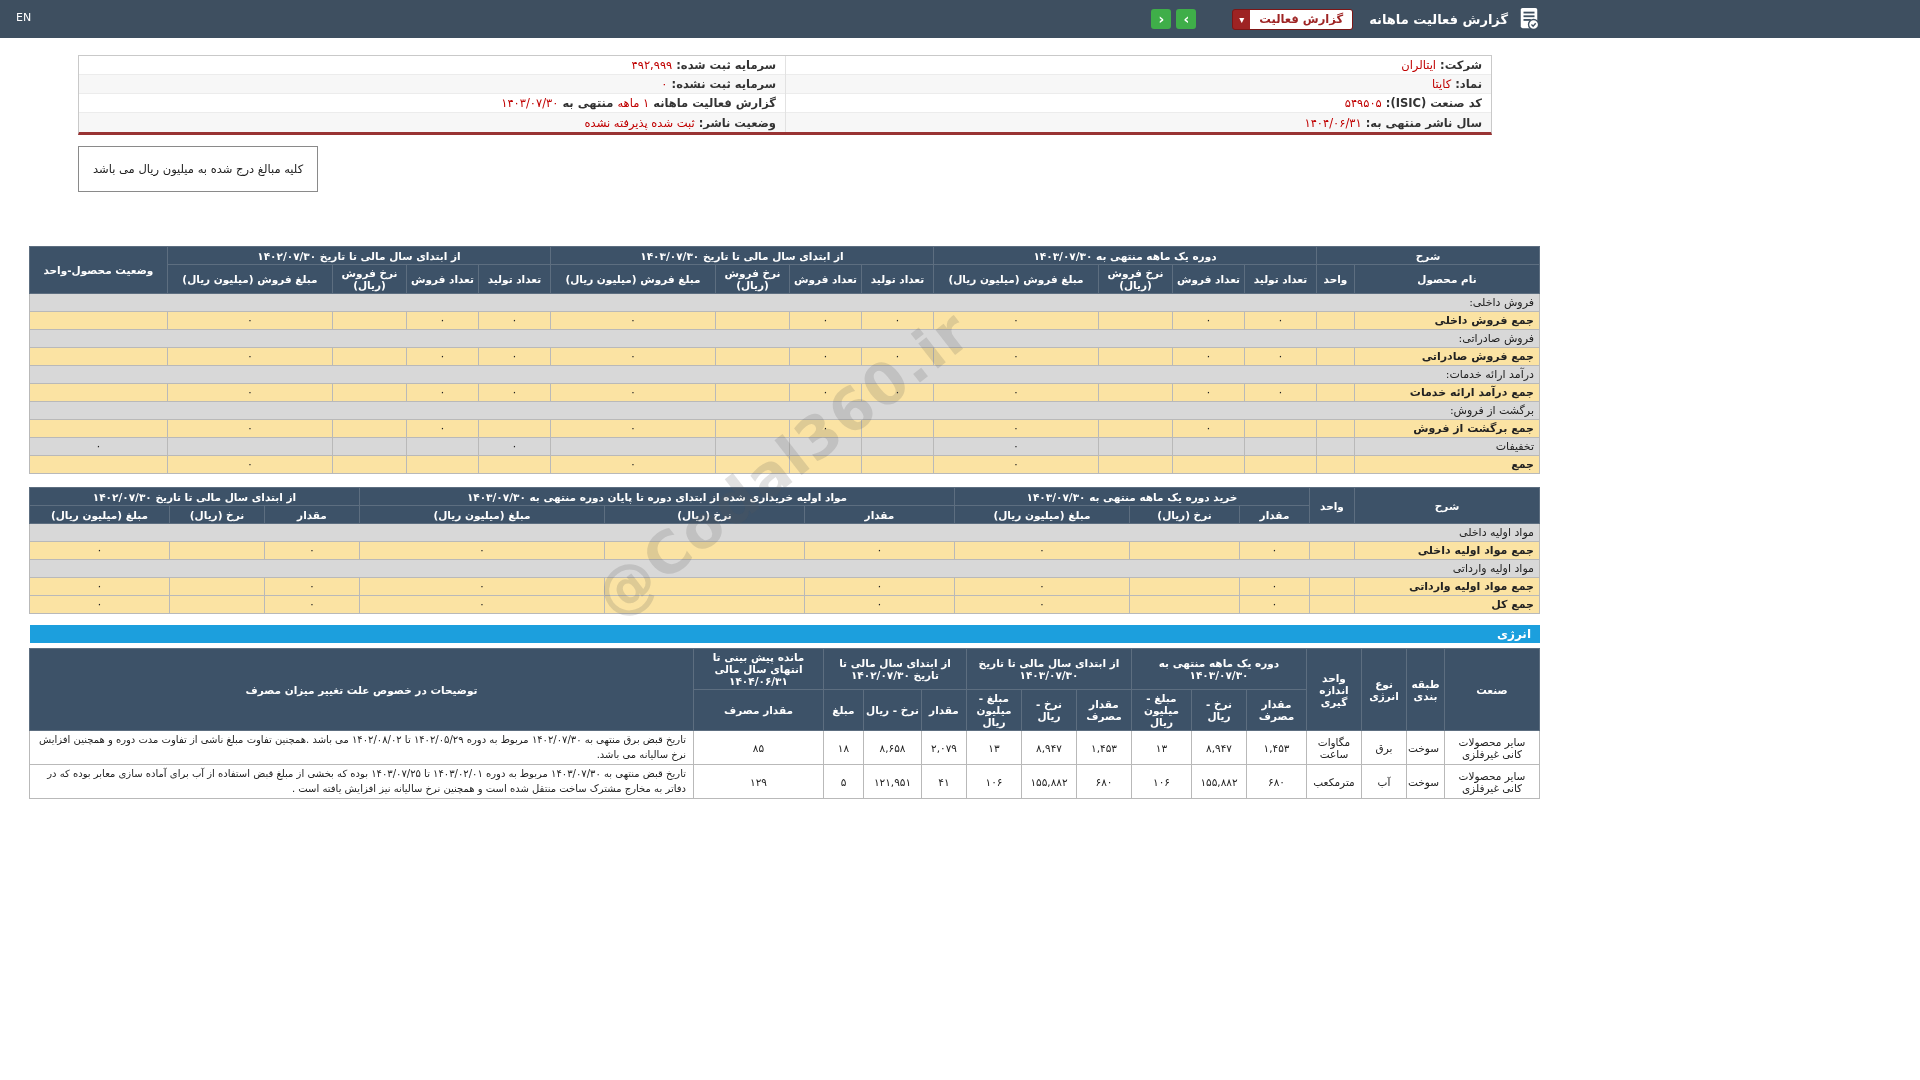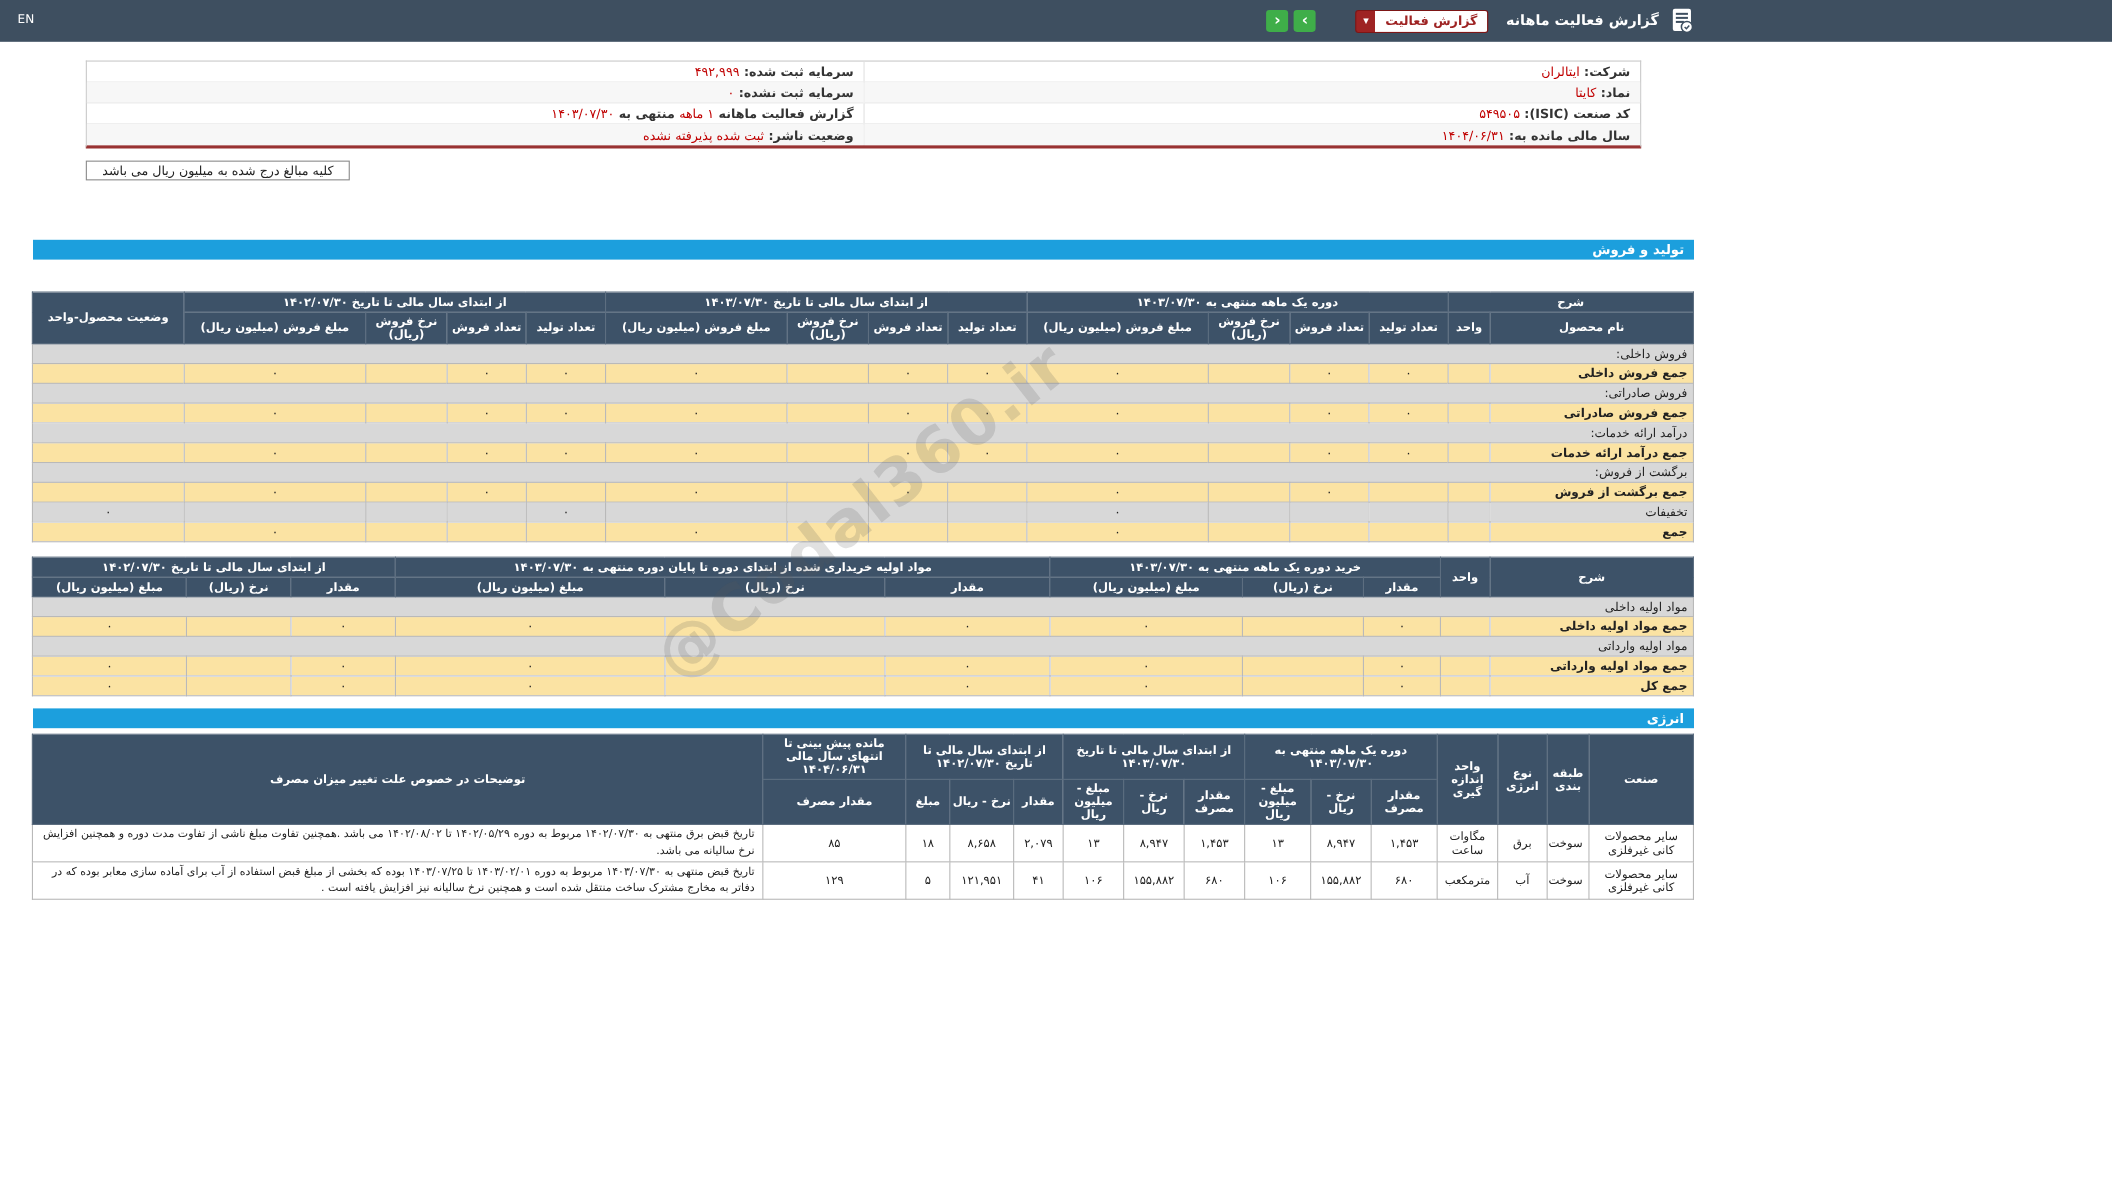--- a/index.html
+++ b/index.html
@@ -27,21 +27,21 @@
   .info-col{display:flex;flex-direction:column}
   .info-col:first-child{border-left:1px solid #e2e2e2}
   .info-row{height:19px;display:flex;align-items:center;padding:0 9px;border-bottom:1px solid #ececec;gap:4px;white-space:nowrap}
   .info-row:last-child{border-bottom:none}
   .info-row:nth-child(even){background:#f7f7f7}
   .info-row .lbl{font-weight:bold;font-size:11.5px;color:#333}
   .info-row .val{color:#c00000;font-size:11.5px}
   .signed-banner{height:19px;background:#b5dcaa;display:flex;align-items:center;justify-content:center;gap:6px;font-size:11.5px;color:#223c22}
   .info-icon{width:13px;height:13px;border-radius:50%;background:#2e9e38;color:#fff;font-size:9px;font-weight:bold;font-style:italic;display:flex;align-items:center;justify-content:center;flex:0 0 auto}
   .info-icon::before{content:"i"}
-  .currency-note{width:max-content;margin:11px auto 0 48px;border:1px solid #8a8a8a;padding:1px 14px;font-size:11.5px}
+  .currency-note{width:max-content;margin:11px auto 0 48px;border:1px solid #8a8a8a;padding:15px 14px;font-size:11.5px}
   
   .section-bar{background:#1c9fdd;color:#fff;font-weight:bold;font-size:12px;padding:2px 9px}
   .note-row{background:#fff;border:1px solid #e0e0e0;border-top:none;font-weight:bold;font-size:11.5px;padding:2px 9px}
   .sec-production{margin-top:54px}
   .sec-materials{margin-top:13px}
   .sec-energy{margin-top:11px}
   
   .tbl{width:100%;border-collapse:collapse;table-layout:fixed;font-size:11px;margin-top:5px}
   .tbl-sales{margin-top:29px}
   .tbl th{background:#3d5268;color:#fff;border:1px solid #5d6e80;font-weight:bold;font-size:10.5px;padding:2px 2px;height:18px;}
@@ -96,21 +96,21 @@
           </div>
           <div class="info-row">
             <span class="lbl">نماد:</span>
             <span class="val">کایتا</span>
           </div>
           <div class="info-row">
             <span class="lbl">کد صنعت (ISIC):</span>
             <span class="val">۵۴۹۵۰۵</span>
           </div>
           <div class="info-row">
-            <span class="lbl">سال مالی مانده به:</span>
+            <span class="lbl">سال ناشر منتهی به:</span>
             <span class="val">۱۴۰۴/۰۶/۳۱</span>
           </div>
         </div>
       <div class="info-col">
           <div class="info-row">
             <span class="lbl">سرمایه ثبت شده:</span>
             <span class="val">۴۹۲,۹۹۹</span>
           </div>
           <div class="info-row">
             <span class="lbl">سرمایه ثبت نشده:</span>
@@ -126,21 +126,20 @@
             <span class="lbl">وضعیت ناشر:</span>
             <span class="val">ثبت شده پذیرفته نشده</span>
           </div>
         </div>
     </div>
   </div>
 
   <div class="currency-note">کلیه مبالغ درج شده به میلیون ریال می باشد</div>
 
   <div class="section sec-production">
-    <div class="section-bar">تولید و فروش</div>
     <table class="tbl tbl-sales">
         <colgroup>
           <col style="width: 185px;">
           <col style="width: 38px;">
           <col style="width: 72px;">
           <col style="width: 72px;">
           <col style="width: 74px;">
           <col style="width: 165px;">
           <col style="width: 72px;">
           <col style="width: 72px;">

